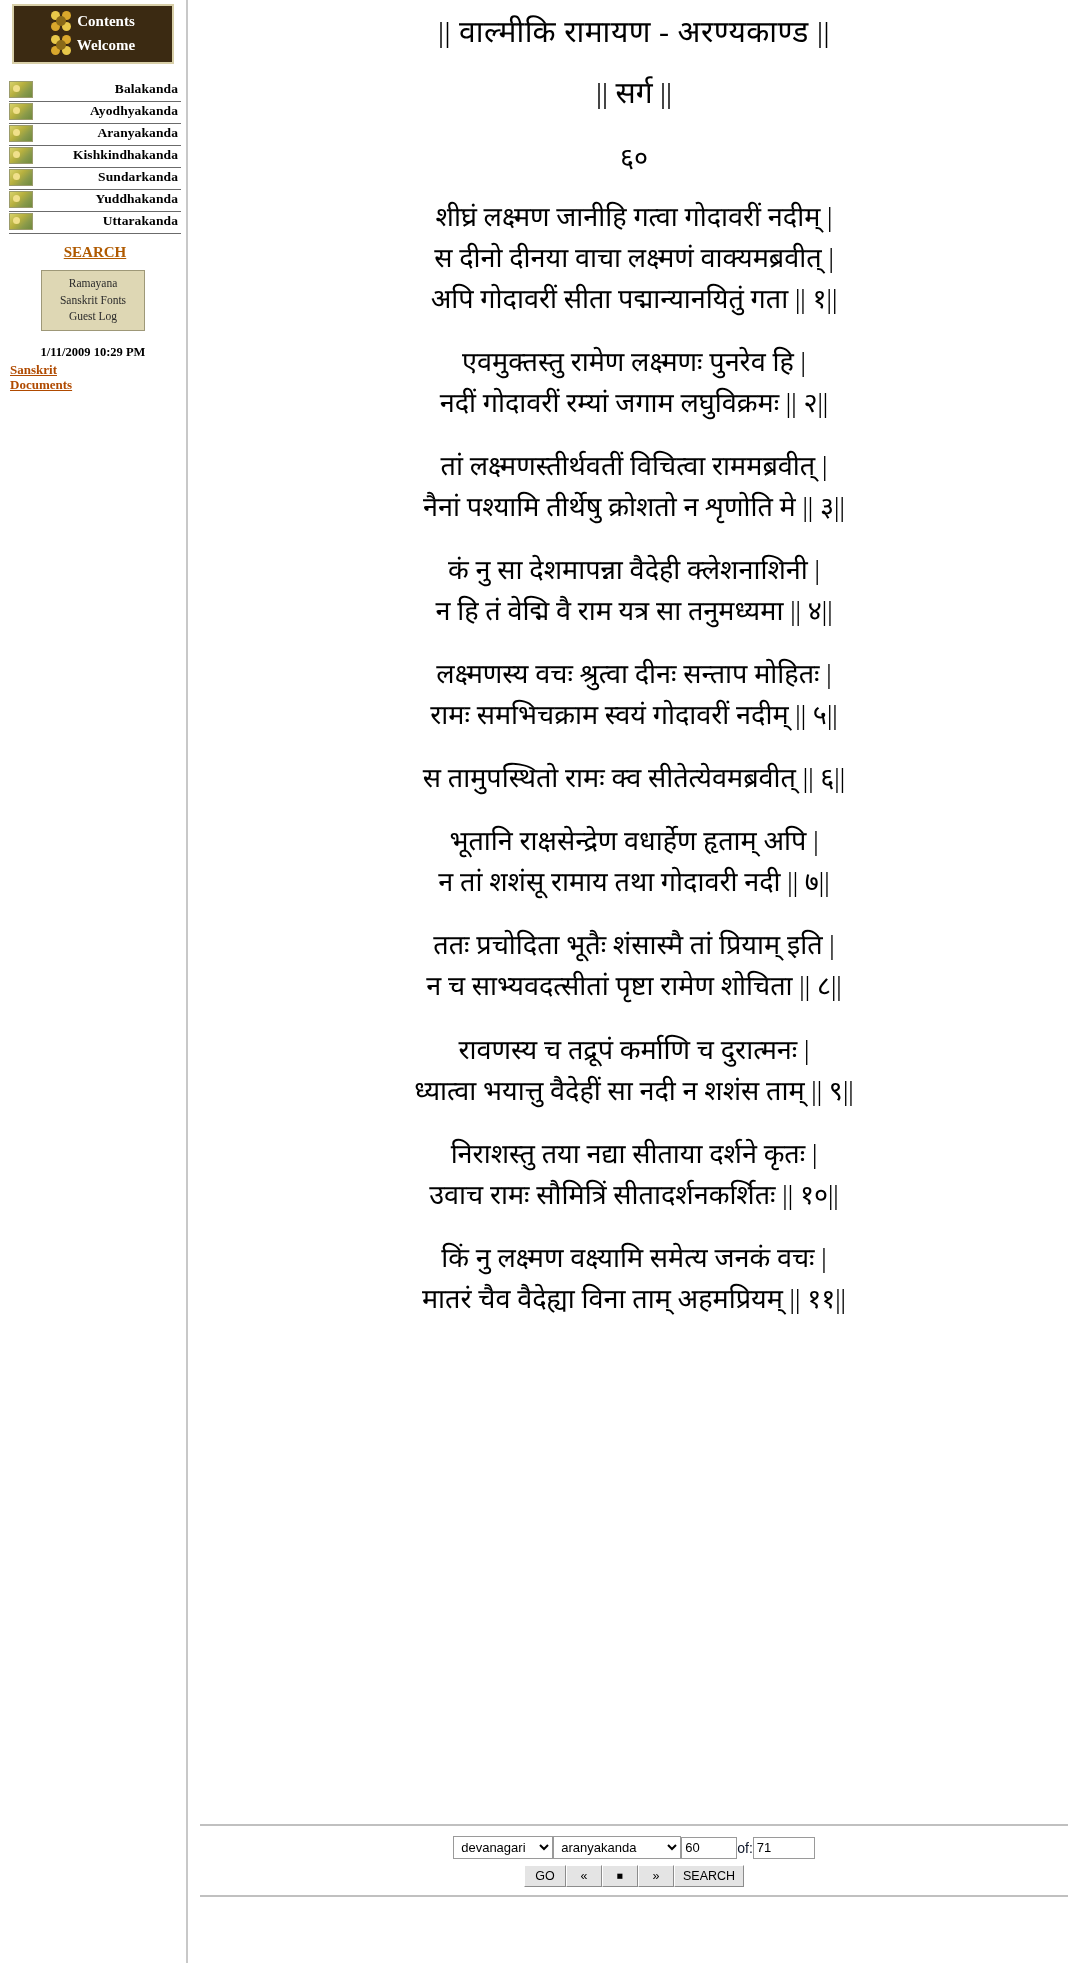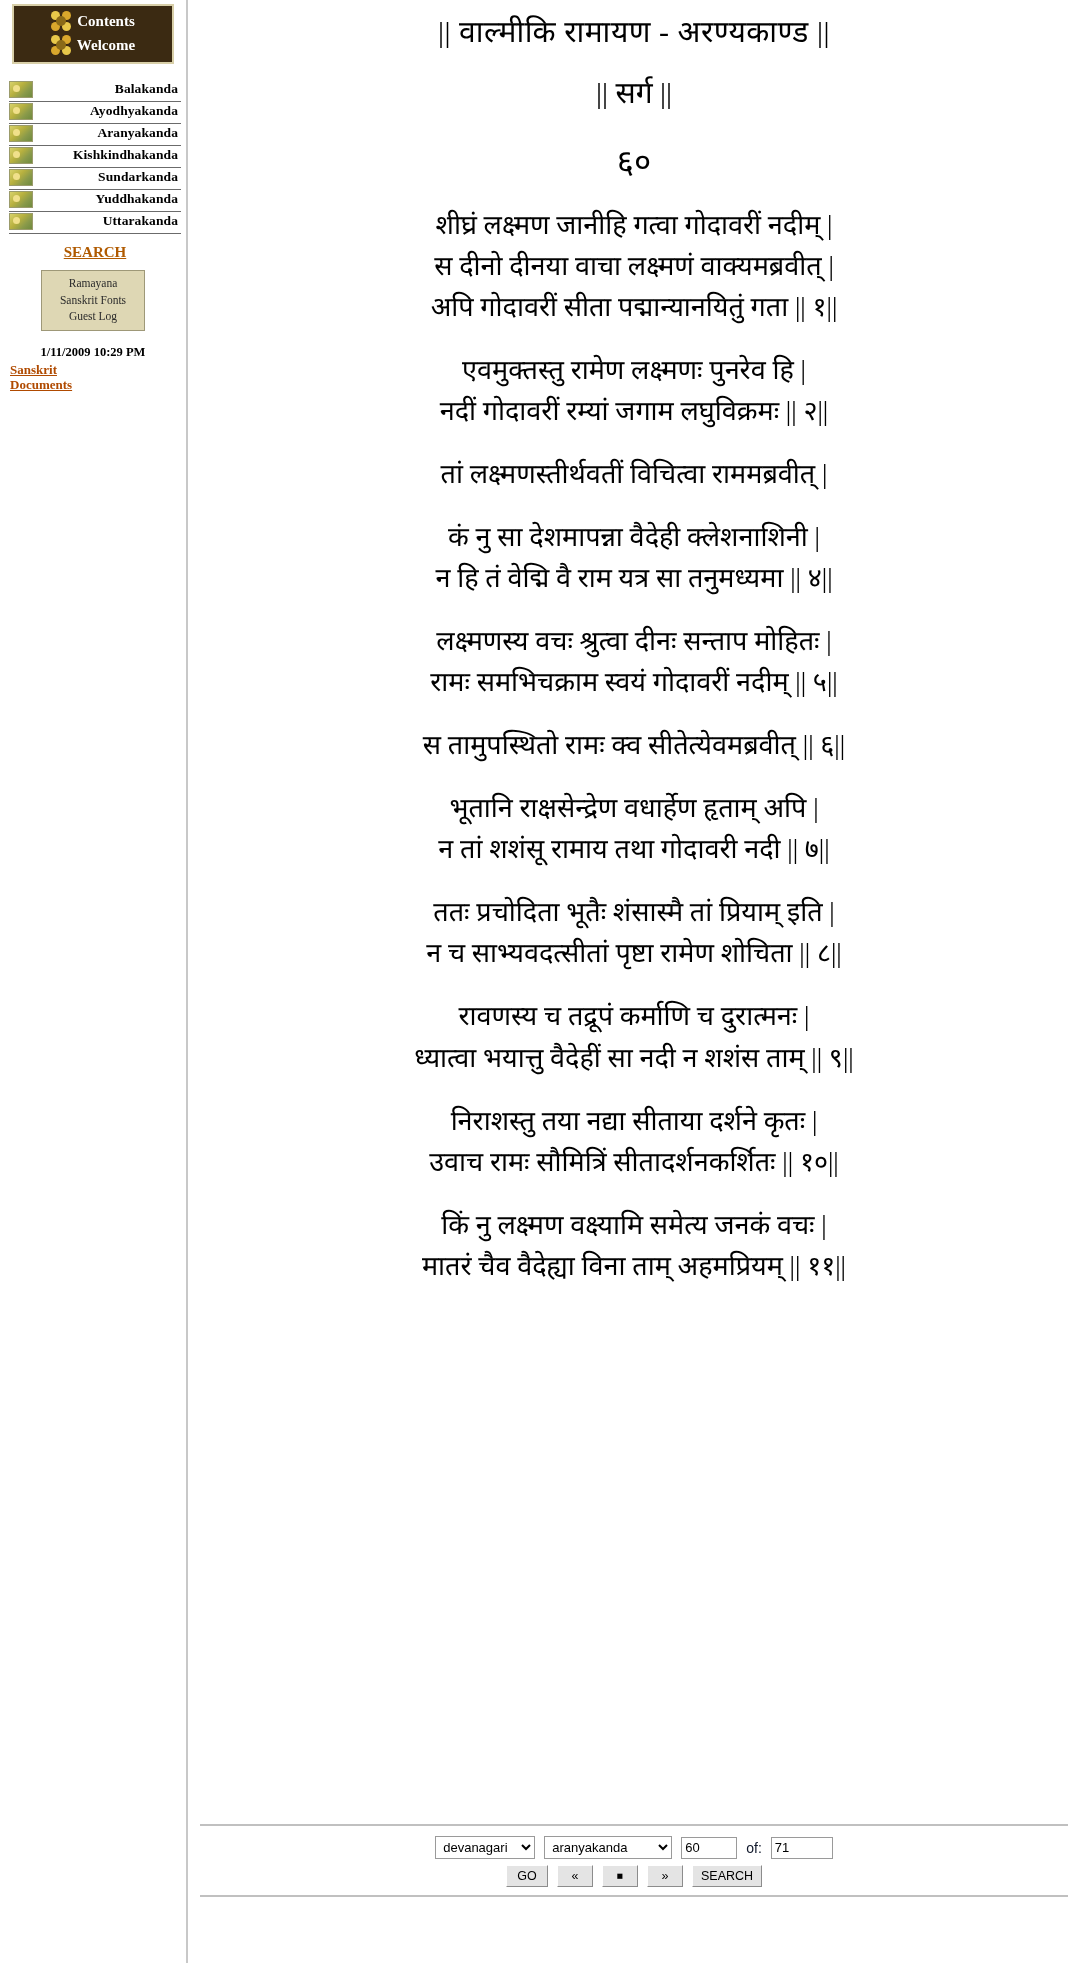--- a/index.html
+++ b/index.html
@@ -191,21 +191,21 @@
   .doc-title {
     font-size: 30px;
     margin-top: 10px;
     letter-spacing: 0.5px;
   }
   .sarga-title {
     font-size: 30px;
     margin-top: 20px;
   }
   .sarga-num {
-    font-size: 33px;
+    font-size: 27px;
     margin-top: 26px;
   }
   .verse {
     margin-top: 22px;
     text-align: center;
   }
   .verse .line {
     font-size: 27px;
     line-height: 1.52;
     text-align: center;
@@ -217,21 +217,21 @@
   
   #toolbar {
     border-top: 2px solid #c0c0c0;
     padding: 10px 0 8px 0;
     background: #ffffff;
   }
   .tb-row {
     display: flex;
     justify-content: center;
     align-items: center;
-    gap: 9px;
+    gap: 0;
     margin-bottom: 6px;
   }
   select, input[type=text] {
     font-family: "Liberation Sans", sans-serif;
     font-size: 13px;
     border: 1px solid #9a9a9a;
     background: #ffffff;
     box-sizing: border-box;
     height: 22px;
     padding: 1px 3px;
@@ -359,20 +359,21 @@
         <div class="line">अपि गोदावरीं सीता पद्मान्यानयितुं गता || १||</div>
       </div>
 
       <div class="verse">
         <div class="line">एवमुक्तस्तु रामेण लक्ष्मणः पुनरेव हि |</div>
         <div class="line">नदीं गोदावरीं रम्यां जगाम लघुविक्रमः || २||</div>
       </div>
 
       <div class="verse">
         <div class="line">तां लक्ष्मणस्तीर्थवतीं विचित्वा राममब्रवीत् |</div>
+        <div class="line">नैनां पश्यामि तीर्थेषु क्रोशतो न शृणोति मे || ३||</div>
       </div>
 
       <div class="verse">
         <div class="line">कं नु सा देशमापन्ना वैदेही क्लेशनाशिनी |</div>
         <div class="line">न हि तं वेद्मि वै राम यत्र सा तनुमध्यमा || ४||</div>
       </div>
 
       <div class="verse">
         <div class="line">लक्ष्मणस्य वचः श्रुत्वा दीनः सन्ताप मोहितः |</div>
         <div class="line">रामः समभिचक्राम स्वयं गोदावरीं नदीम् || ५||</div>

